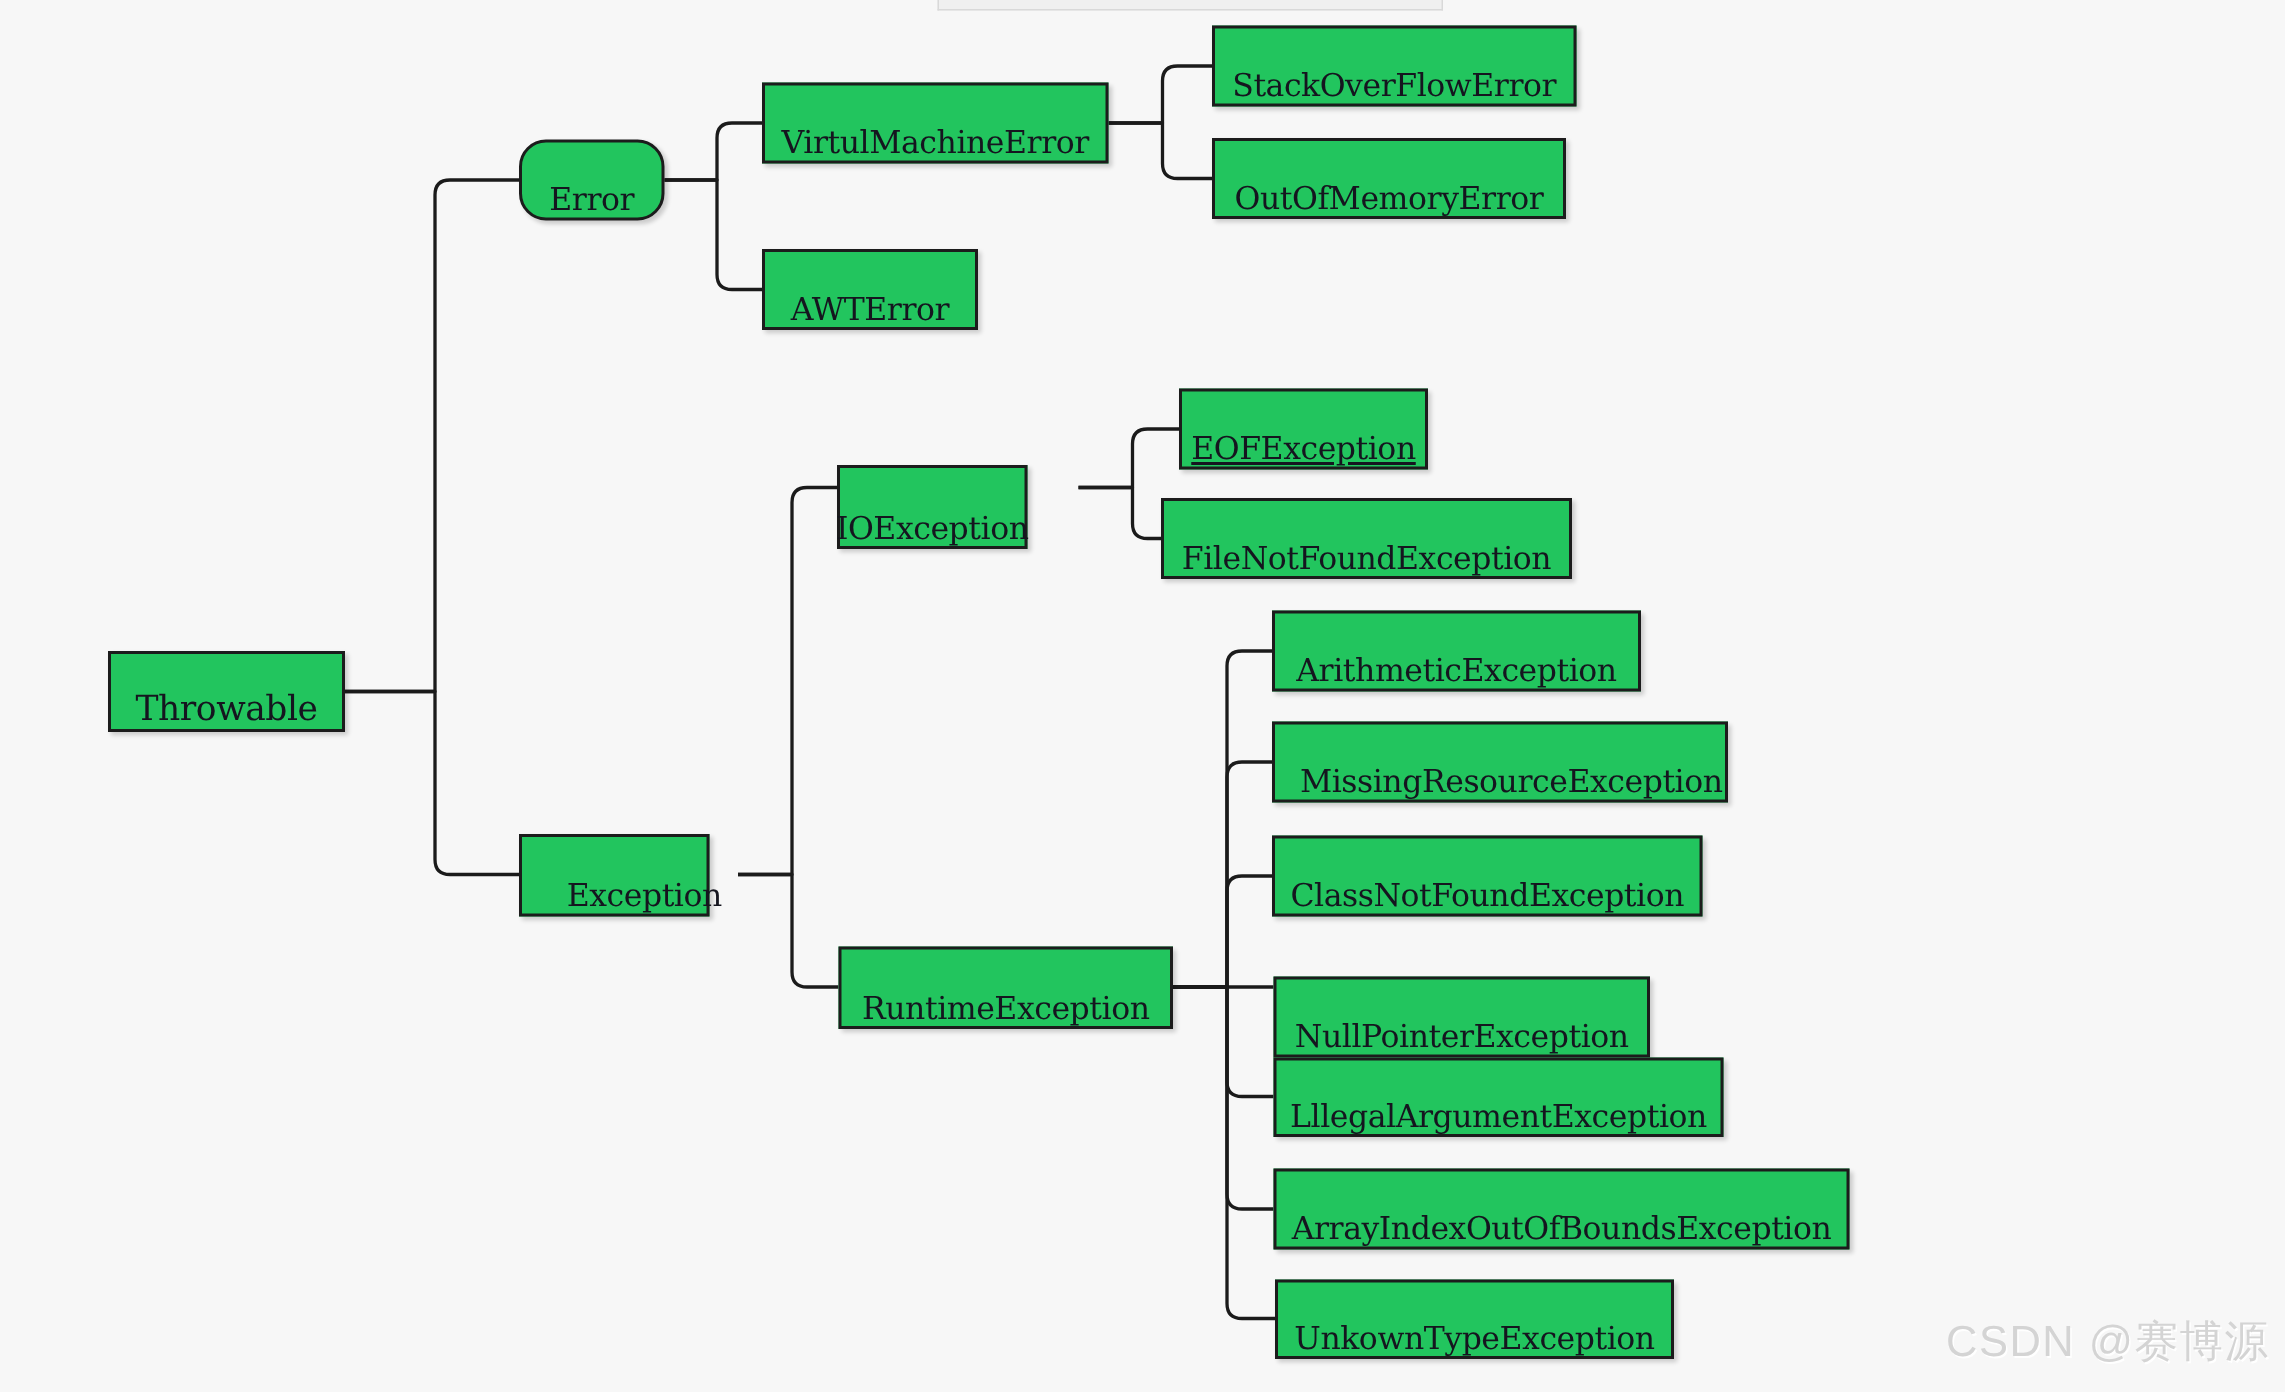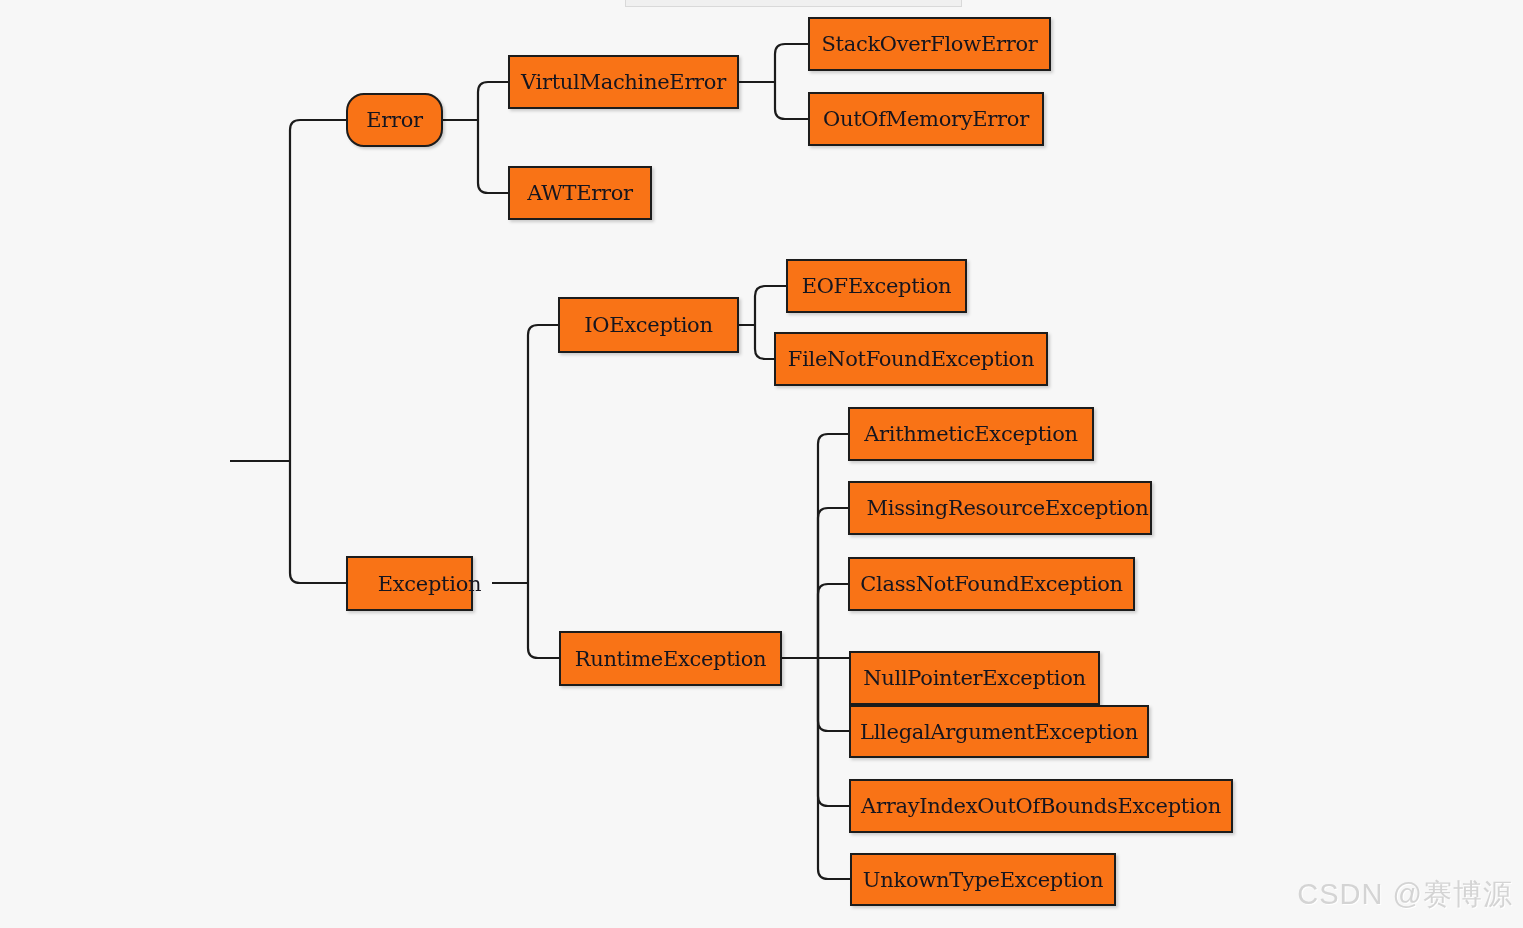--- a/index.html
+++ b/index.html
@@ -21,25 +21,25 @@
   svg.connectors path {
     fill: none;
     stroke: #1b1b1b;
     stroke-width: 2.2;
     stroke-linecap: butt;
     stroke-linejoin: round;
   }
   .node {
     position: absolute;
     box-sizing: border-box;
-    background: #f97316;
+    background: #22c55e;
     border: 2px solid #1c1c1c;
     box-shadow: 2px 2px 3px rgba(0,0,0,0.18);
     display: flex;
-    align-items: center;
+    align-items: flex-end;
     justify-content: center;
     font-size: 21px;
     letter-spacing: -0.3px;
     color: #15151f;
     white-space: nowrap;
   }
   .node.root { font-size: 23px; }
   .top-remnant {
     position: absolute;
     left: 625px; top: 0;
@@ -77,20 +77,23 @@
     <path d="M 719 325 H 755 V 349 Q 755 359 765 359 H 786"></path>
     <path d="M 782 658 H 818 V 444 Q 818 434 828 434 H 848"></path>
     <path d="M 782 658 H 818 V 518 Q 818 508 828 508 H 848"></path>
     <path d="M 782 658 H 818 V 594 Q 818 584 828 584 H 848"></path>
     <path d="M 782 658 H 849"></path>
     <path d="M 782 658 H 818 V 721 Q 818 731 828 731 H 849"></path>
     <path d="M 782 658 H 818 V 796 Q 818 806 828 806 H 849"></path>
     <path d="M 782 658 H 818 V 869 Q 818 879 828 879 H 850"></path>
   </svg>
 
+  <div class="node root" style="left:72px;  top:434px; width:158px; height:54px;">
+    <span>Throwable</span>
+  </div>
 
   <div class="node" style="left:346px; top:93px;  width:97px;  height:54px;border-radius:18px;">
     <span>Error</span>
   </div>
 
   <div class="node" style="left:508px; top:55px;  width:231px; height:54px;">
     <span>VirtulMachineError</span>
   </div>
 
   <div class="node" style="left:808px; top:17px;  width:243px; height:54px;">
@@ -98,25 +101,25 @@
   </div>
 
   <div class="node" style="left:808px; top:92px;  width:236px; height:54px;">
     <span>OutOfMemoryError</span>
   </div>
 
   <div class="node" style="left:508px; top:166px; width:144px; height:54px;">
     <span>AWTError</span>
   </div>
 
-  <div class="node" style="left:558px; top:297px; width:181px; height:56px;">
+  <div class="node" style="left:558px; top:310px; width:127px; height:56px;">
     <span>IOException</span>
   </div>
 
-  <div class="node" style="left:786px; top:259px; width:181px; height:54px;">
+  <div class="node" style="left:786px; top:259px; width:166px; height:54px;text-decoration:underline;">
     <span>EOFException</span>
   </div>
 
   <div class="node" style="left:774px; top:332px; width:274px; height:54px;">
     <span>FileNotFoundException</span>
   </div>
 
   <div class="node" style="left:346px; top:556px; width:127px; height:55px;padding-left:40px;">
     <span>Exception</span>
   </div>

